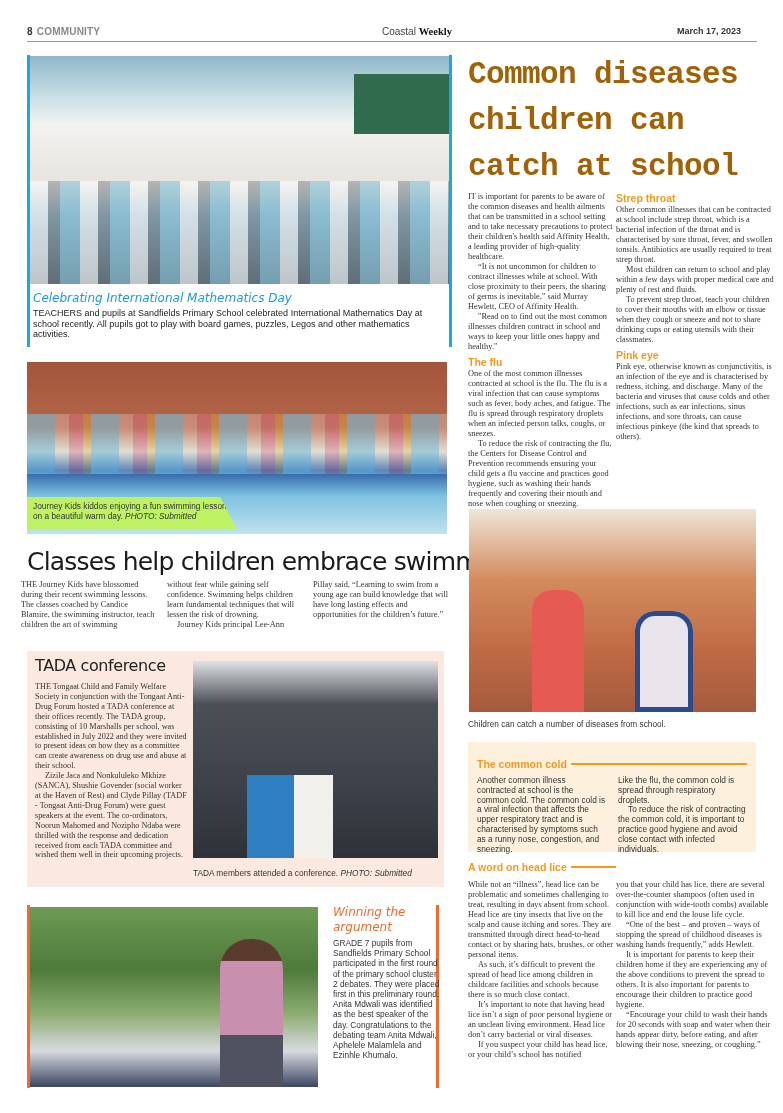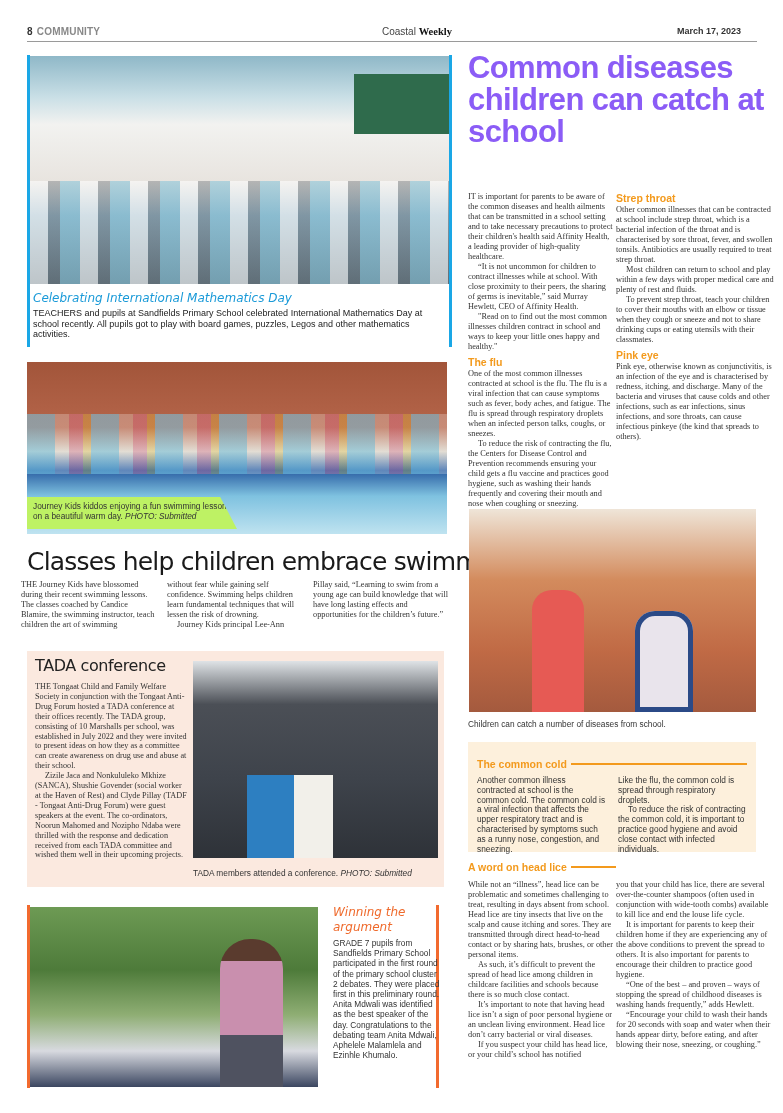--- a/index.html
+++ b/index.html
@@ -49,21 +49,21 @@
   .tada-title { position: absolute; left: 35px; top: 656px; font-family: "DejaVu Sans", sans-serif; font-size: 16px; color: #222; letter-spacing: -0.4px; }
   .tada-body { position: absolute; left: 35px; top: 682px; width: 152px; font-family: "Liberation Serif", serif; font-size: 8.2px; line-height: 9.9px; color: #333; }
   .tada-cap { position: absolute; left: 193px; top: 868px; font-family: "Liberation Sans", sans-serif; font-size: 8.3px; color: #333; }
 
   
   .debate-border { position: absolute; left: 27px; top: 905px; width: 412px; height: 183px; border-left: 3px solid #f26a2e; border-right: 3px solid #f26a2e; }
   .debate-title { position: absolute; left: 333px; top: 905px; width: 105px; font-family: "DejaVu Sans", sans-serif; font-style: italic; font-size: 12px; line-height: 15px; color: #ef6a2c; }
   .debate-body { position: absolute; left: 333px; top: 938px; width: 108px; font-family: "Liberation Sans", sans-serif; font-size: 8.3px; line-height: 10.2px; color: #333; }
 
   
-  .main-head { position: absolute; left: 468px; top: 52px; width: 310px; font-family: Liberation Sans, sans-serif; font-weight: bold; font-size: 31px; line-height: 32px; letter-spacing: -0.6px; color: #8b5cf6; }
+  .main-head { position: absolute; left: 468px; top: 52px; width: 310px; font-family: Liberation Mono, monospace; font-weight: bold; font-size: 31px; line-height: 46px; letter-spacing: -0.6px; color: #a16207; }
   .rcol { position: absolute; font-family: "Liberation Serif", serif; font-size: 8.3px; line-height: 10px; color: #333; margin-top: 22px; }
   .rcol-a { left: 468px; top: 170px; width: 146px; }
   .rcol-b { left: 616px; top: 170px; width: 160px; }
   .subhead { font-family: "Liberation Sans", sans-serif; font-weight: bold; color: #f39a1d; font-size: 10.5px; line-height: 13px; margin-top: 4px; }
 
   .kids-cap { position: absolute; left: 468px; top: 719px; font-family: "Liberation Sans", sans-serif; font-size: 8.3px; color: #333; }
 
   .cold-box { position: absolute; left: 468px; top: 742px; width: 288px; height: 110px; background: #fdf0dc; padding: 16px 9px; }
   .cold-title { display: flex; align-items: center; font-family: "Liberation Sans", sans-serif; font-weight: bold; color: #f39a1d; font-size: 10.5px; }
   .rule { flex: 1; height: 1.5px; background: #f39a1d; margin-left: 4px; }
@@ -173,16 +173,16 @@
   <span class="rule"></span>
 </div>
 <div class="lice-a">
   <p>While not an “illness”, head lice can be problematic and sometimes challenging to treat, resulting in days absent from school. Head lice are tiny insects that live on the scalp and cause itching and sores. They are transmitted through direct head-to-head contact or by sharing hats, brushes, or other personal items.</p>
   <p class="ind">As such, it’s difficult to prevent the spread of head lice among children in childcare facilities and schools because there is so much close contact.</p>
   <p class="ind">It’s important to note that having head lice isn’t a sign of poor personal hygiene or an unclean living environment. Head lice don’t carry bacterial or viral diseases.</p>
   <p class="ind">If you suspect your child has head lice, or your child’s school has notified</p>
 </div>
 <div class="lice-b">
   <p>you that your child has lice, there are several over-the-counter shampoos (often used in conjunction with wide-tooth combs) available to kill lice and end the louse life cycle.</p>
+  <p class="ind">“One of the best – and proven – ways of stopping the spread of childhood diseases is washing hands frequently,” adds Hewlett.</p>
   <p class="ind">It is important for parents to keep their children home if they are experiencing any of the above conditions to prevent the spread to others. It is also important for parents to encourage their children to practice good hygiene.</p>
-  <p class="ind">“One of the best – and proven – ways of stopping the spread of childhood diseases is washing hands frequently,” adds Hewlett.</p>
   <p class="ind">“Encourage your child to wash their hands for 20 seconds with soap and water when their hands appear dirty, before eating, and after blowing their nose, sneezing, or coughing.”</p>
 </div>
 
 </body></html>

